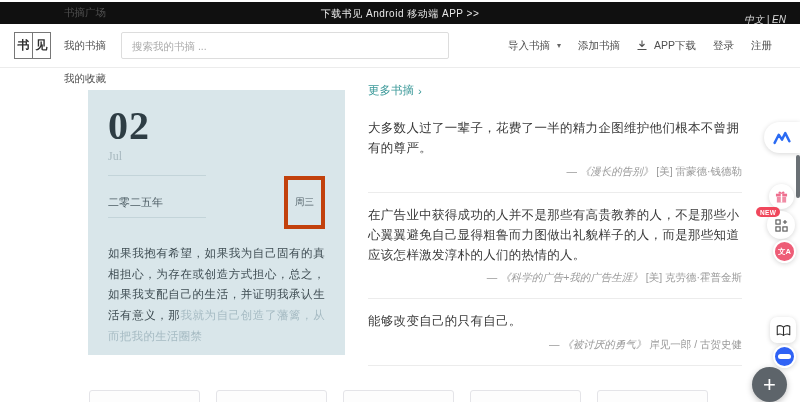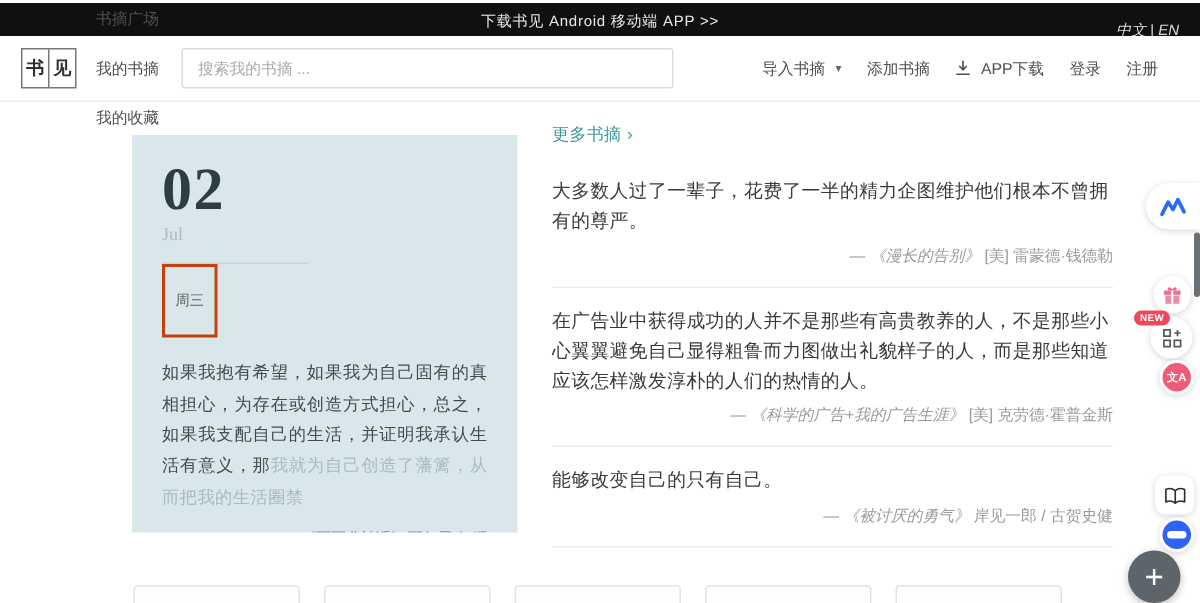--- a/index.html
+++ b/index.html
@@ -34,21 +34,21 @@
 
   
   .date-card { position:absolute; left:88px; top:90px; width:257px; height:265px;
     background:#d9e6ea; padding:16px 20px; overflow:hidden; }
   .day { font-family:"Liberation Serif","DejaVu Serif",serif; font-size:40px; line-height:1;
     color:#2e3d44; letter-spacing:1px;font-weight:bold; }
   .month { font-family:"Liberation Serif","DejaVu Serif",serif; font-size:12px; color:#a9bac0; margin-top:3px; }
   .card-div { width:98px; height:1px; background:#c3d4d9; margin-top:11px; }
   .year-row { display:flex; justify-content:space-between; align-items:center; margin-top:0; }
   .year { font-size:11px; color:#4c5c63; padding:8px 0 7px; border-bottom:1px solid #c3d4d9; width:98px; }
-  .weekday { font-size:9.5px; color:#55656c; border:2px solid #c2410c; padding:16px 7px; background:transparent; }
+  .weekday { font-size:9.5px; color:#55656c; border:4px solid #c2410c; padding:16px 7px; background:transparent; }
   .card-quote { margin-top:14px; font-size:11.5px; line-height:1.8; color:#3f4d53;
     text-align:justify; letter-spacing:.3px; }
   .fade-tail { color:#a6bbc3; }
   .card-attr { margin-top:10px; text-align:right; font-size:10px; color:#7c8f97; }
   .book-title { font-style:italic; }
 
   
   .quotes-panel { position:absolute; left:368px; top:80px; width:374px; }
   .more-link { display:inline-flex; align-items:center; gap:4px; color:#3d9a9a;
     font-size:11.5px; cursor:pointer; margin-top:2px; margin-bottom:6px; }
@@ -124,20 +124,21 @@
       <span class="action-link">登录</span>
       <span class="action-link">注册</span>
     </div>
   </div>
 
   <div class="date-card">
     <div class="day">02</div>
     <div class="month">Jul</div>
     <div class="card-div"></div>
     <div class="year-row">
+      <span class="year">二零二五年</span>
       <span class="weekday">周三</span>
     </div>
     <div class="card-quote">
       <span>如果我抱有希望，如果我为自己固有的真相担心，为存在或创造方式担心，总之，如果我支配自己的生活，并证明我承认生活有意义，那</span><span class="fade-tail">我就为自己创造了藩篱，从而把我的生活圈禁</span>
     </div>
     <div class="card-attr">
       <span>—</span>
       <span class="book-title">《西西弗神话》</span>
       <span>阿尔贝·加缪</span>
     </div>

